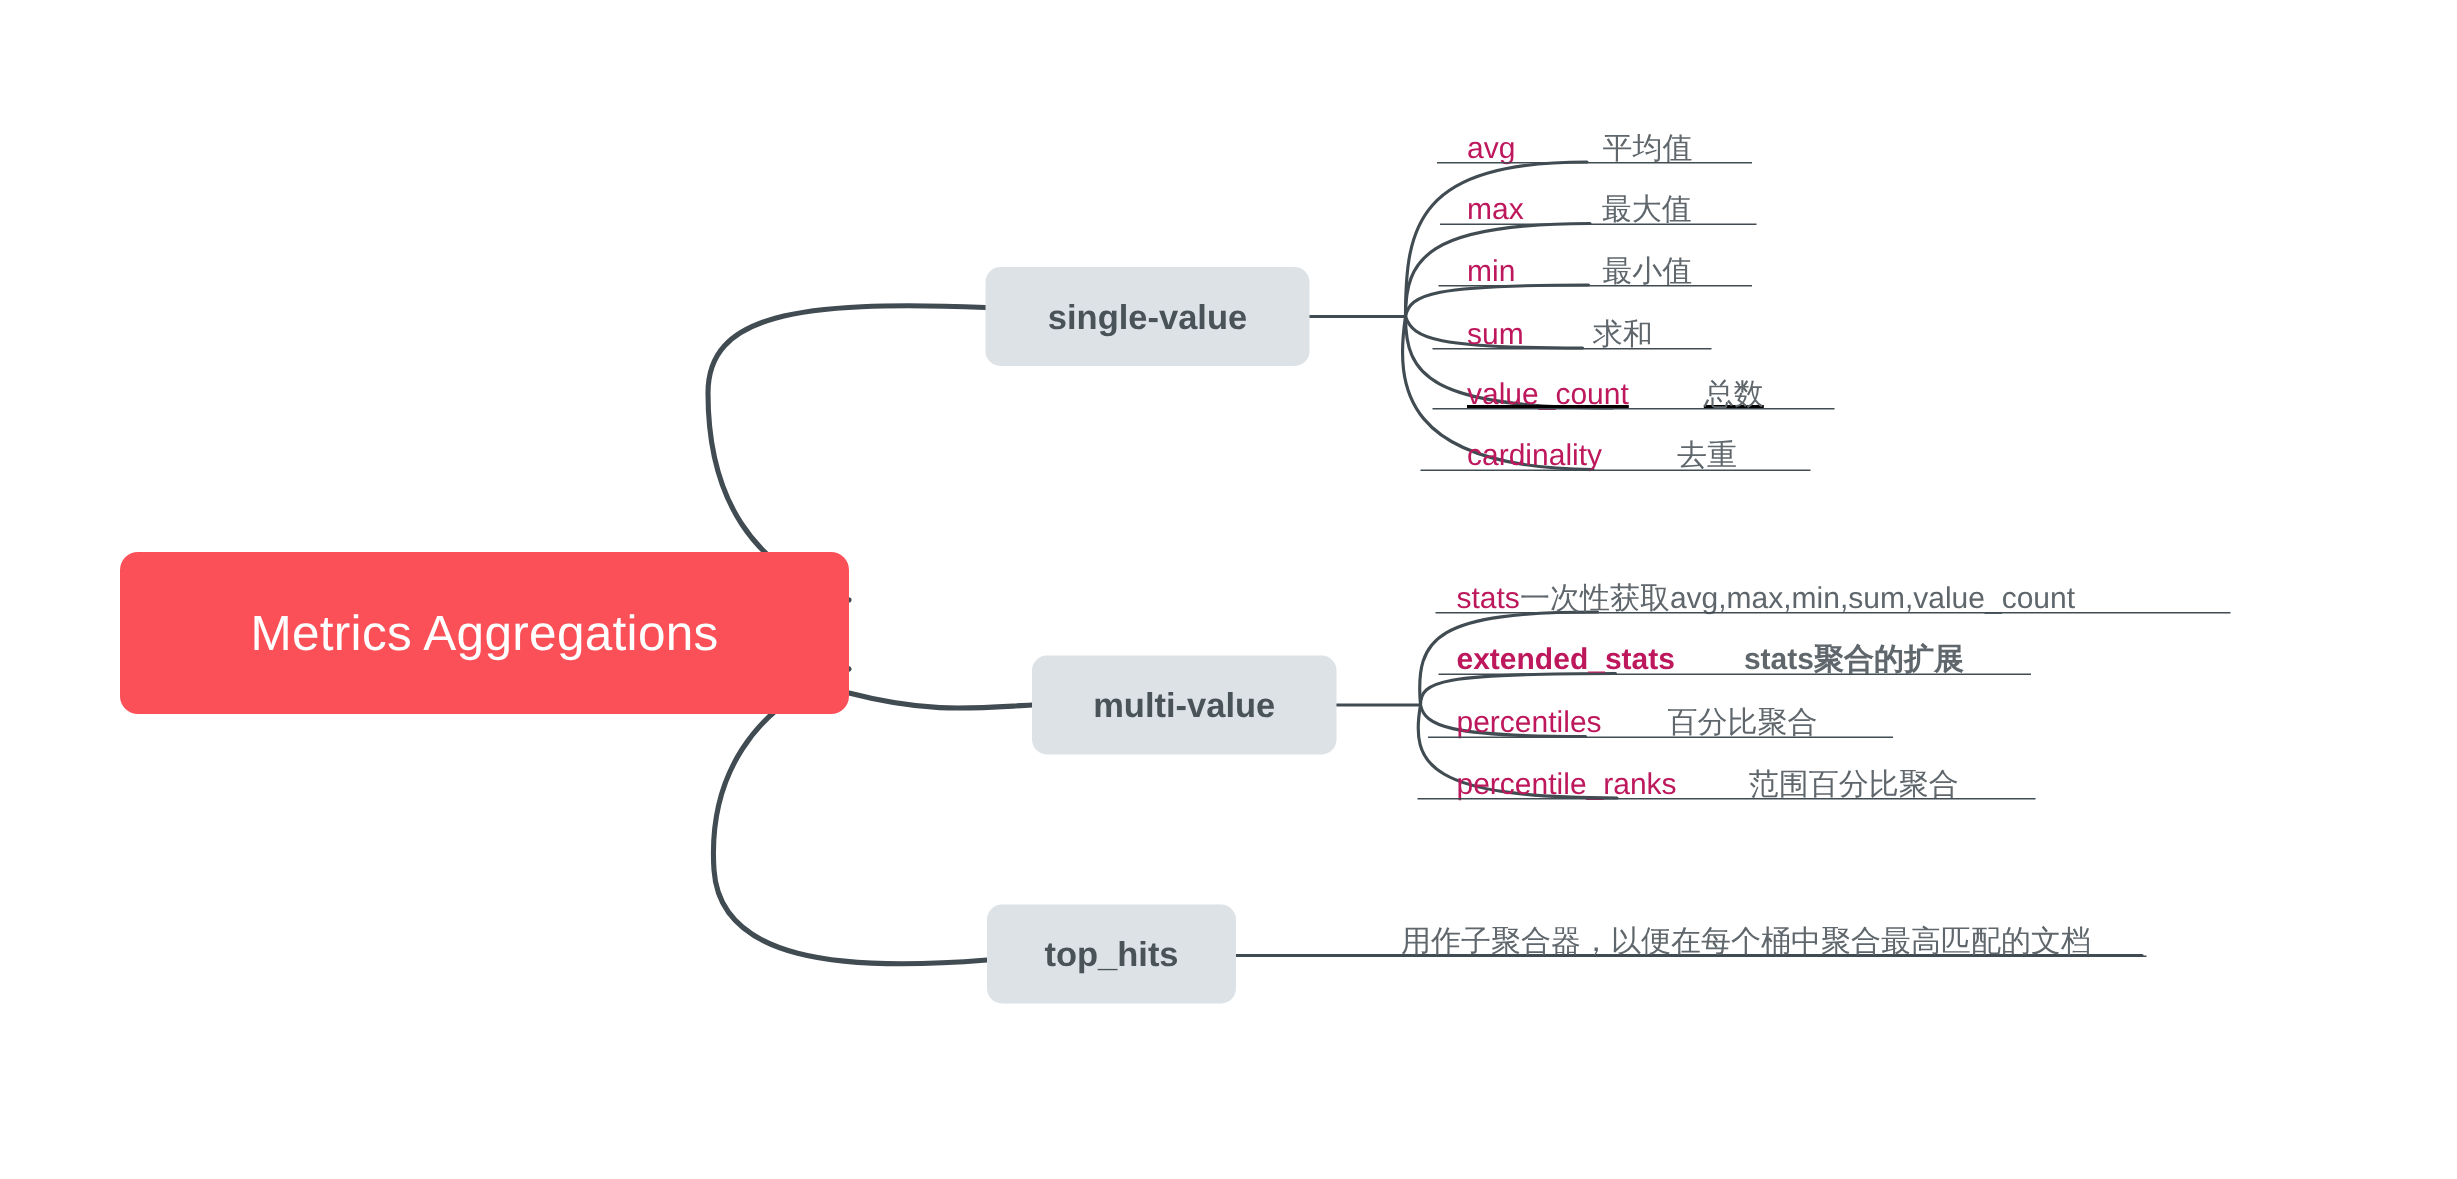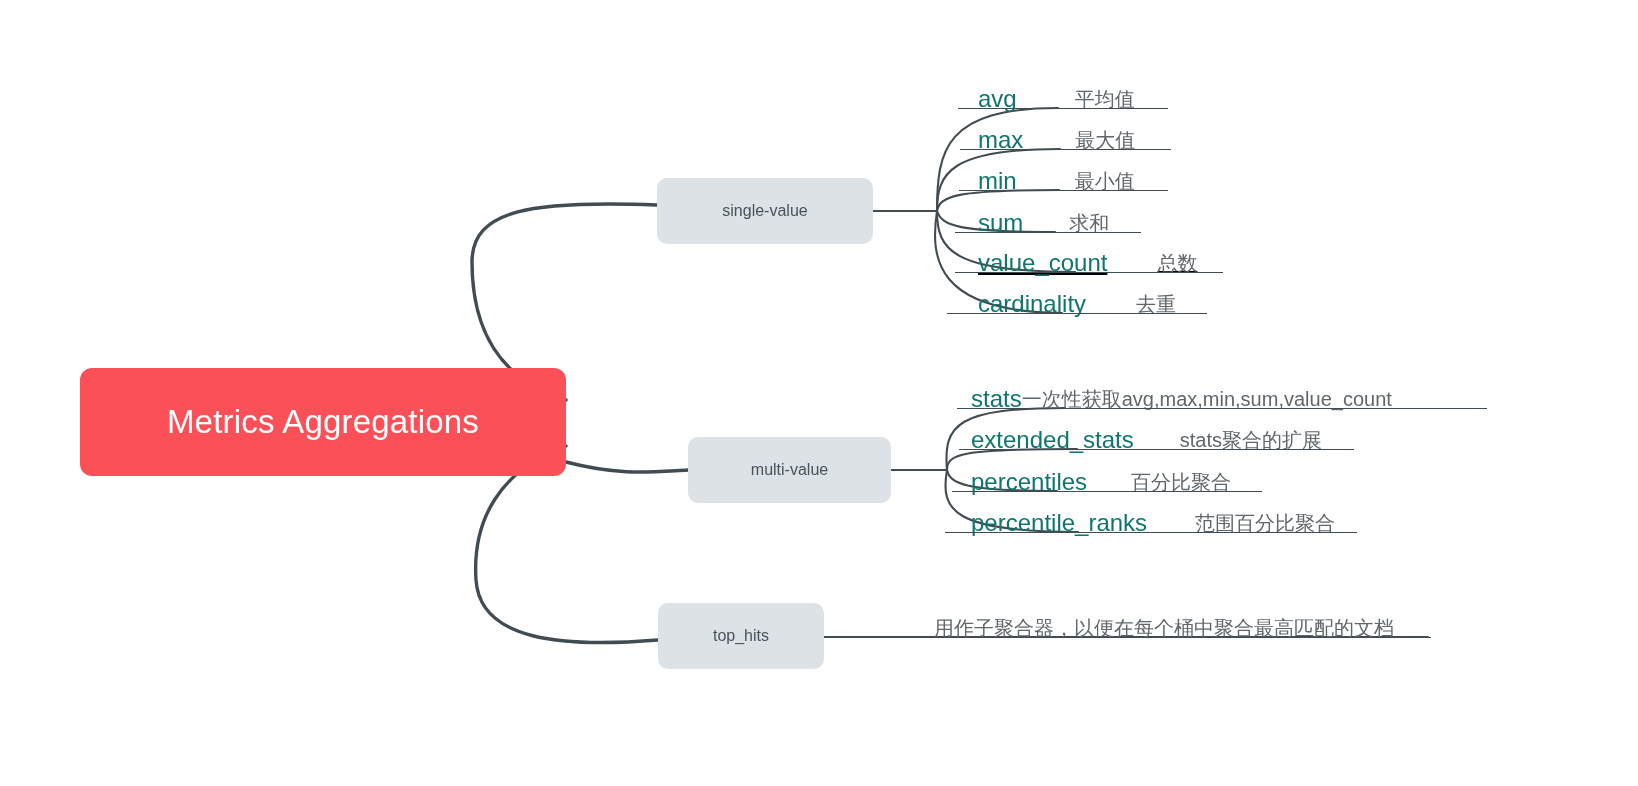--- a/index.html
+++ b/index.html
@@ -48,22 +48,22 @@
     letter-spacing: 0.2px;
     white-space: nowrap;
   }
   
   .branch-node {
     background: #dce2e5;
     border-radius: 10px;
   }
   .branch-node .node-label {
     color: #4a5358;
-    font-size: 16px;
-    font-weight: 400;
+    font-size: 23px;
+    font-weight: 700;
     white-space: nowrap;
   }
   #branch-single {
     left: 657px;
     top: 178px;
     width: 216px;
     height: 66px;
   }
   #branch-multi {
     left: 688px;
@@ -79,22 +79,22 @@
   }
   
   .leaf-row {
     position: absolute;
     display: flex;
     align-items: flex-end;
     height: 32px;
     white-space: nowrap;
   }
   .leaf-key {
-    color: #0f766e;
-    font-size: 24px;
+    color: #be185d;
+    font-size: 20px;
     line-height: 26px;
   }
   .leaf-desc {
     color: #5f676c;
     font-size: 20px;
     line-height: 26px;
   }
   .leaf-underline {
     position: absolute;
     height: 0;
@@ -189,21 +189,21 @@
     <span class="leaf-desc" style="margin-left:50px;">去重</span>
   </div>
   <div class="leaf-underline" style="left:947px; top:313px; width:260px;"></div>
 
   <div class="leaf-row" style="left:971px; top:380px;">
     <span class="leaf-key">stats</span>
     <span class="leaf-desc" style="">一次性获取avg,max,min,sum,value_count</span>
   </div>
   <div class="leaf-underline" style="left:957px; top:408px; width:530px;"></div>
 
-  <div class="leaf-row" style="left:971px; top:421px;">
+  <div class="leaf-row" style="left:971px; top:421px;font-weight:bold;">
     <span class="leaf-key">extended_stats</span>
     <span class="leaf-desc" style="margin-left:46px;">stats聚合的扩展</span>
   </div>
   <div class="leaf-underline" style="left:959px; top:449px; width:395px;"></div>
 
   <div class="leaf-row" style="left:971px; top:463px;">
     <span class="leaf-key">percentiles</span>
     <span class="leaf-desc" style="margin-left:44px;">百分比聚合</span>
   </div>
   <div class="leaf-underline" style="left:952px; top:491px; width:310px;"></div>

